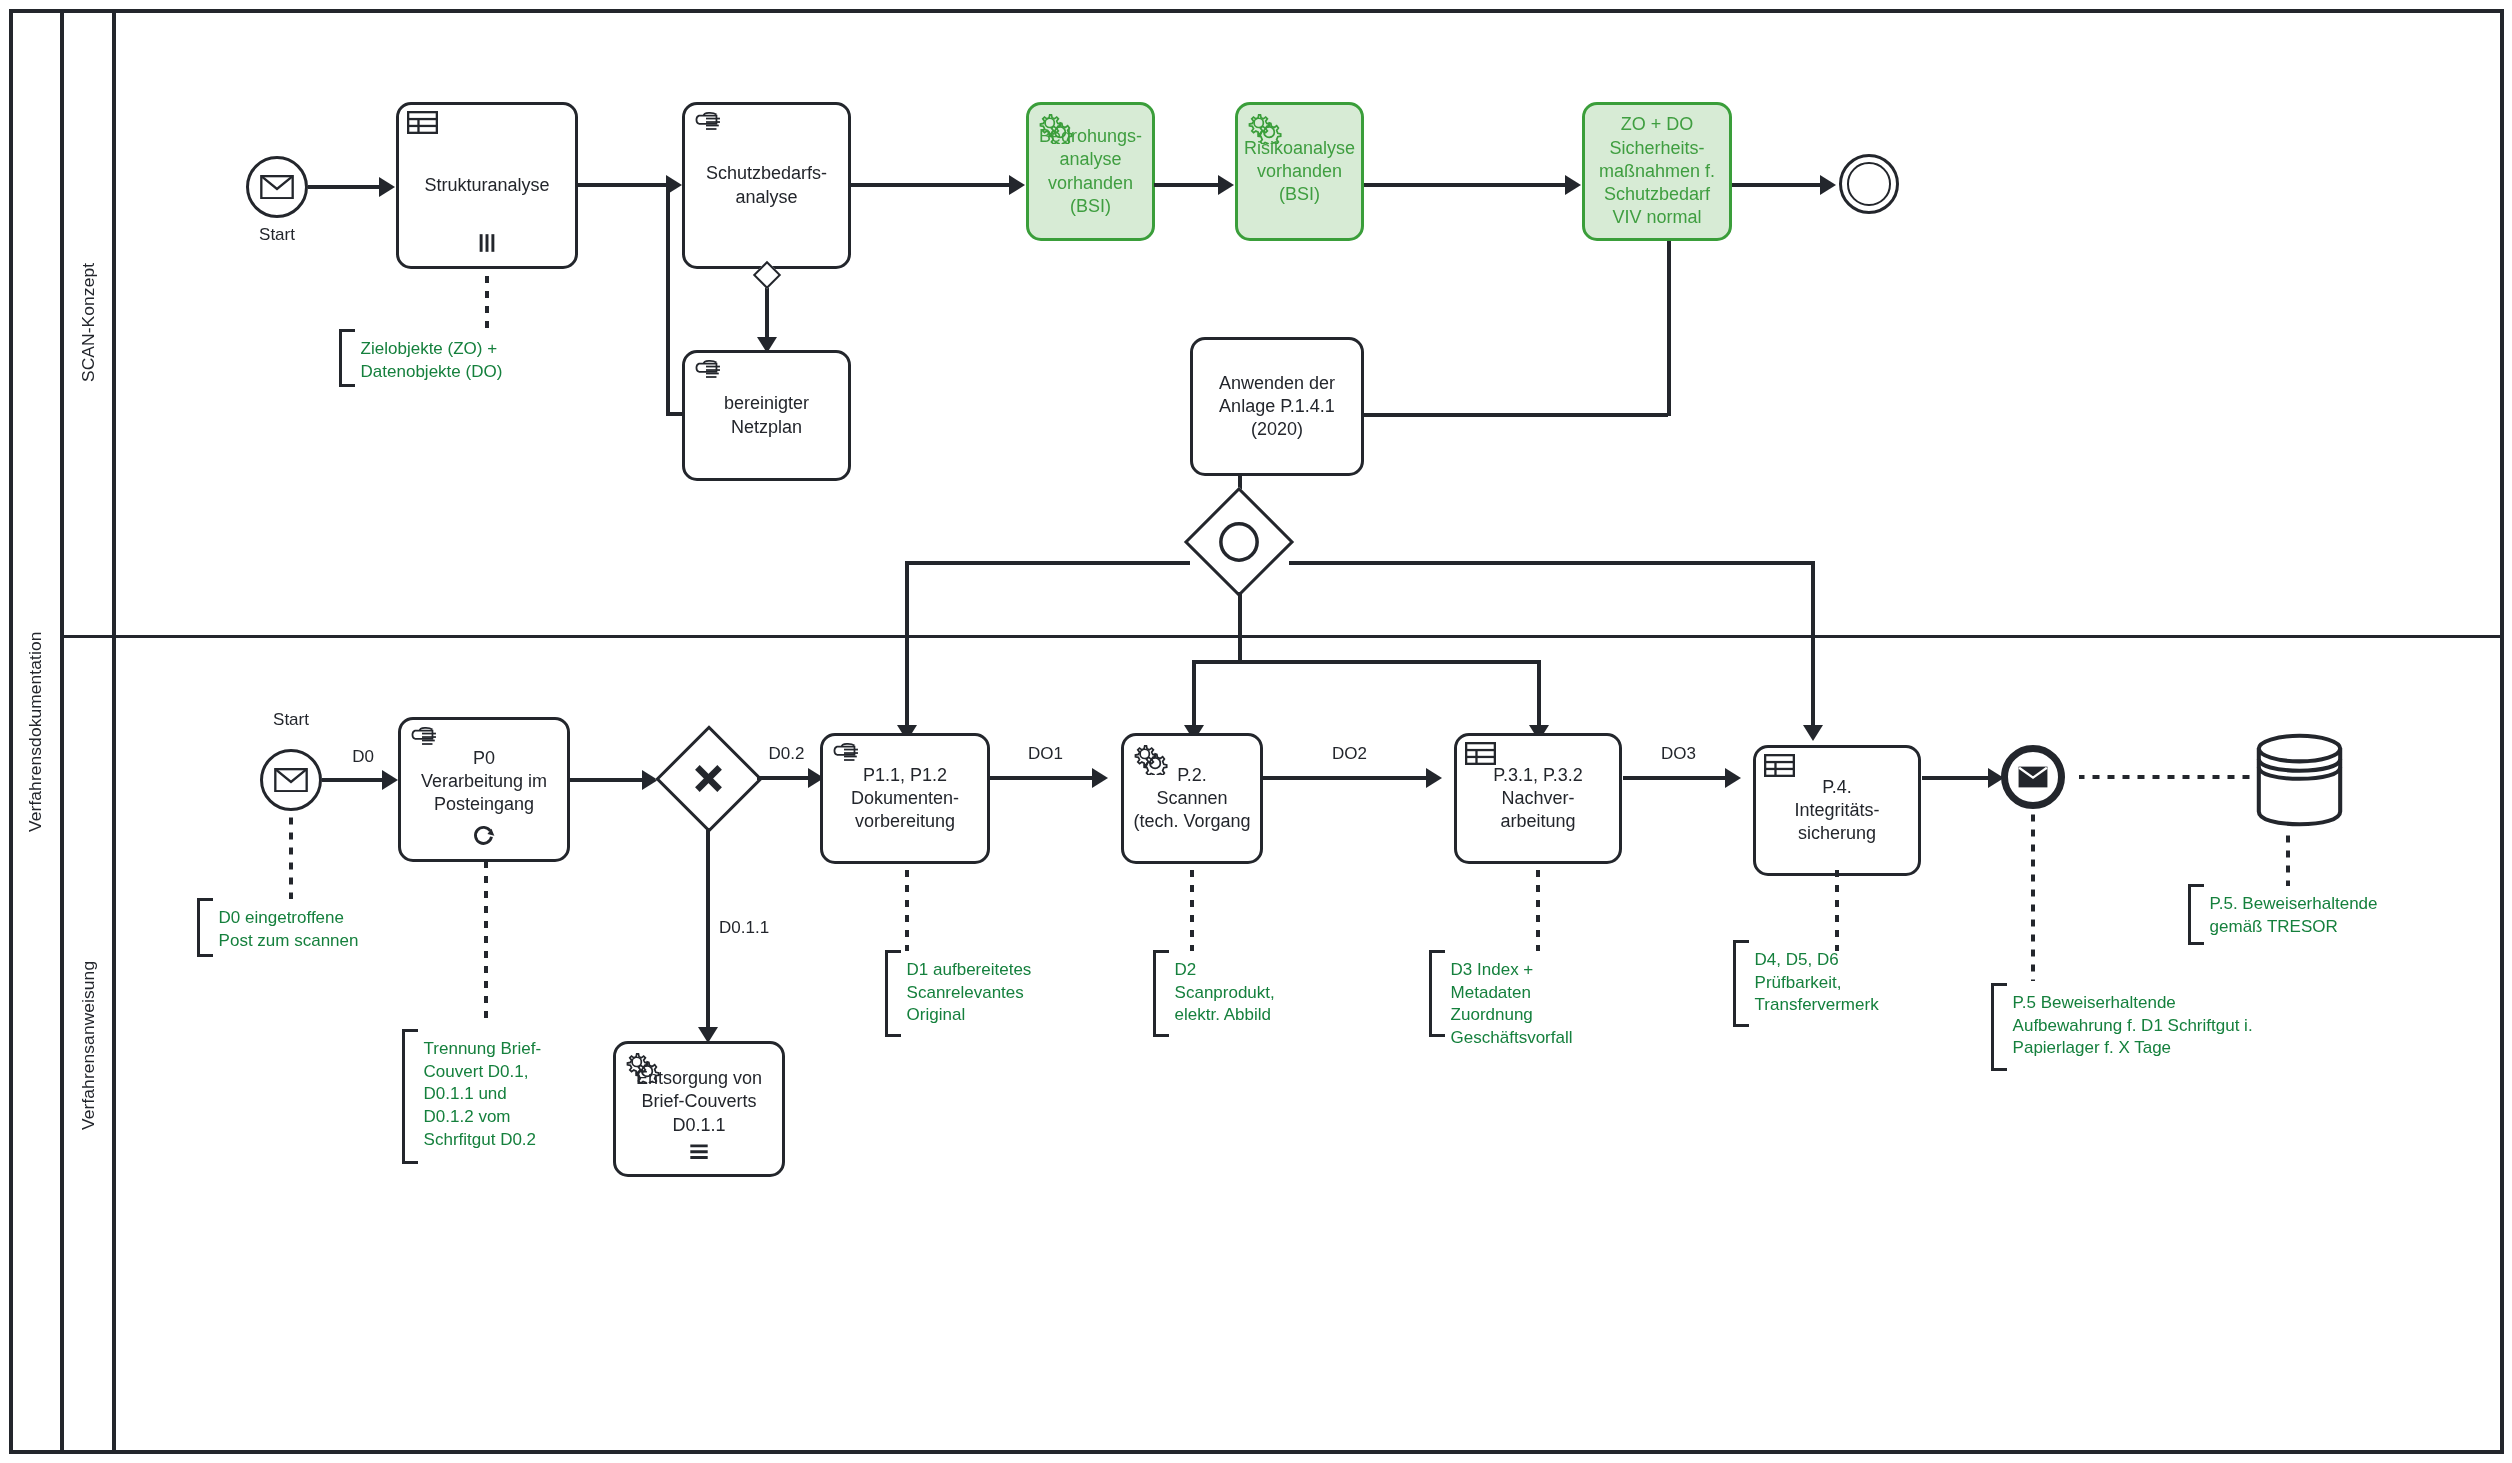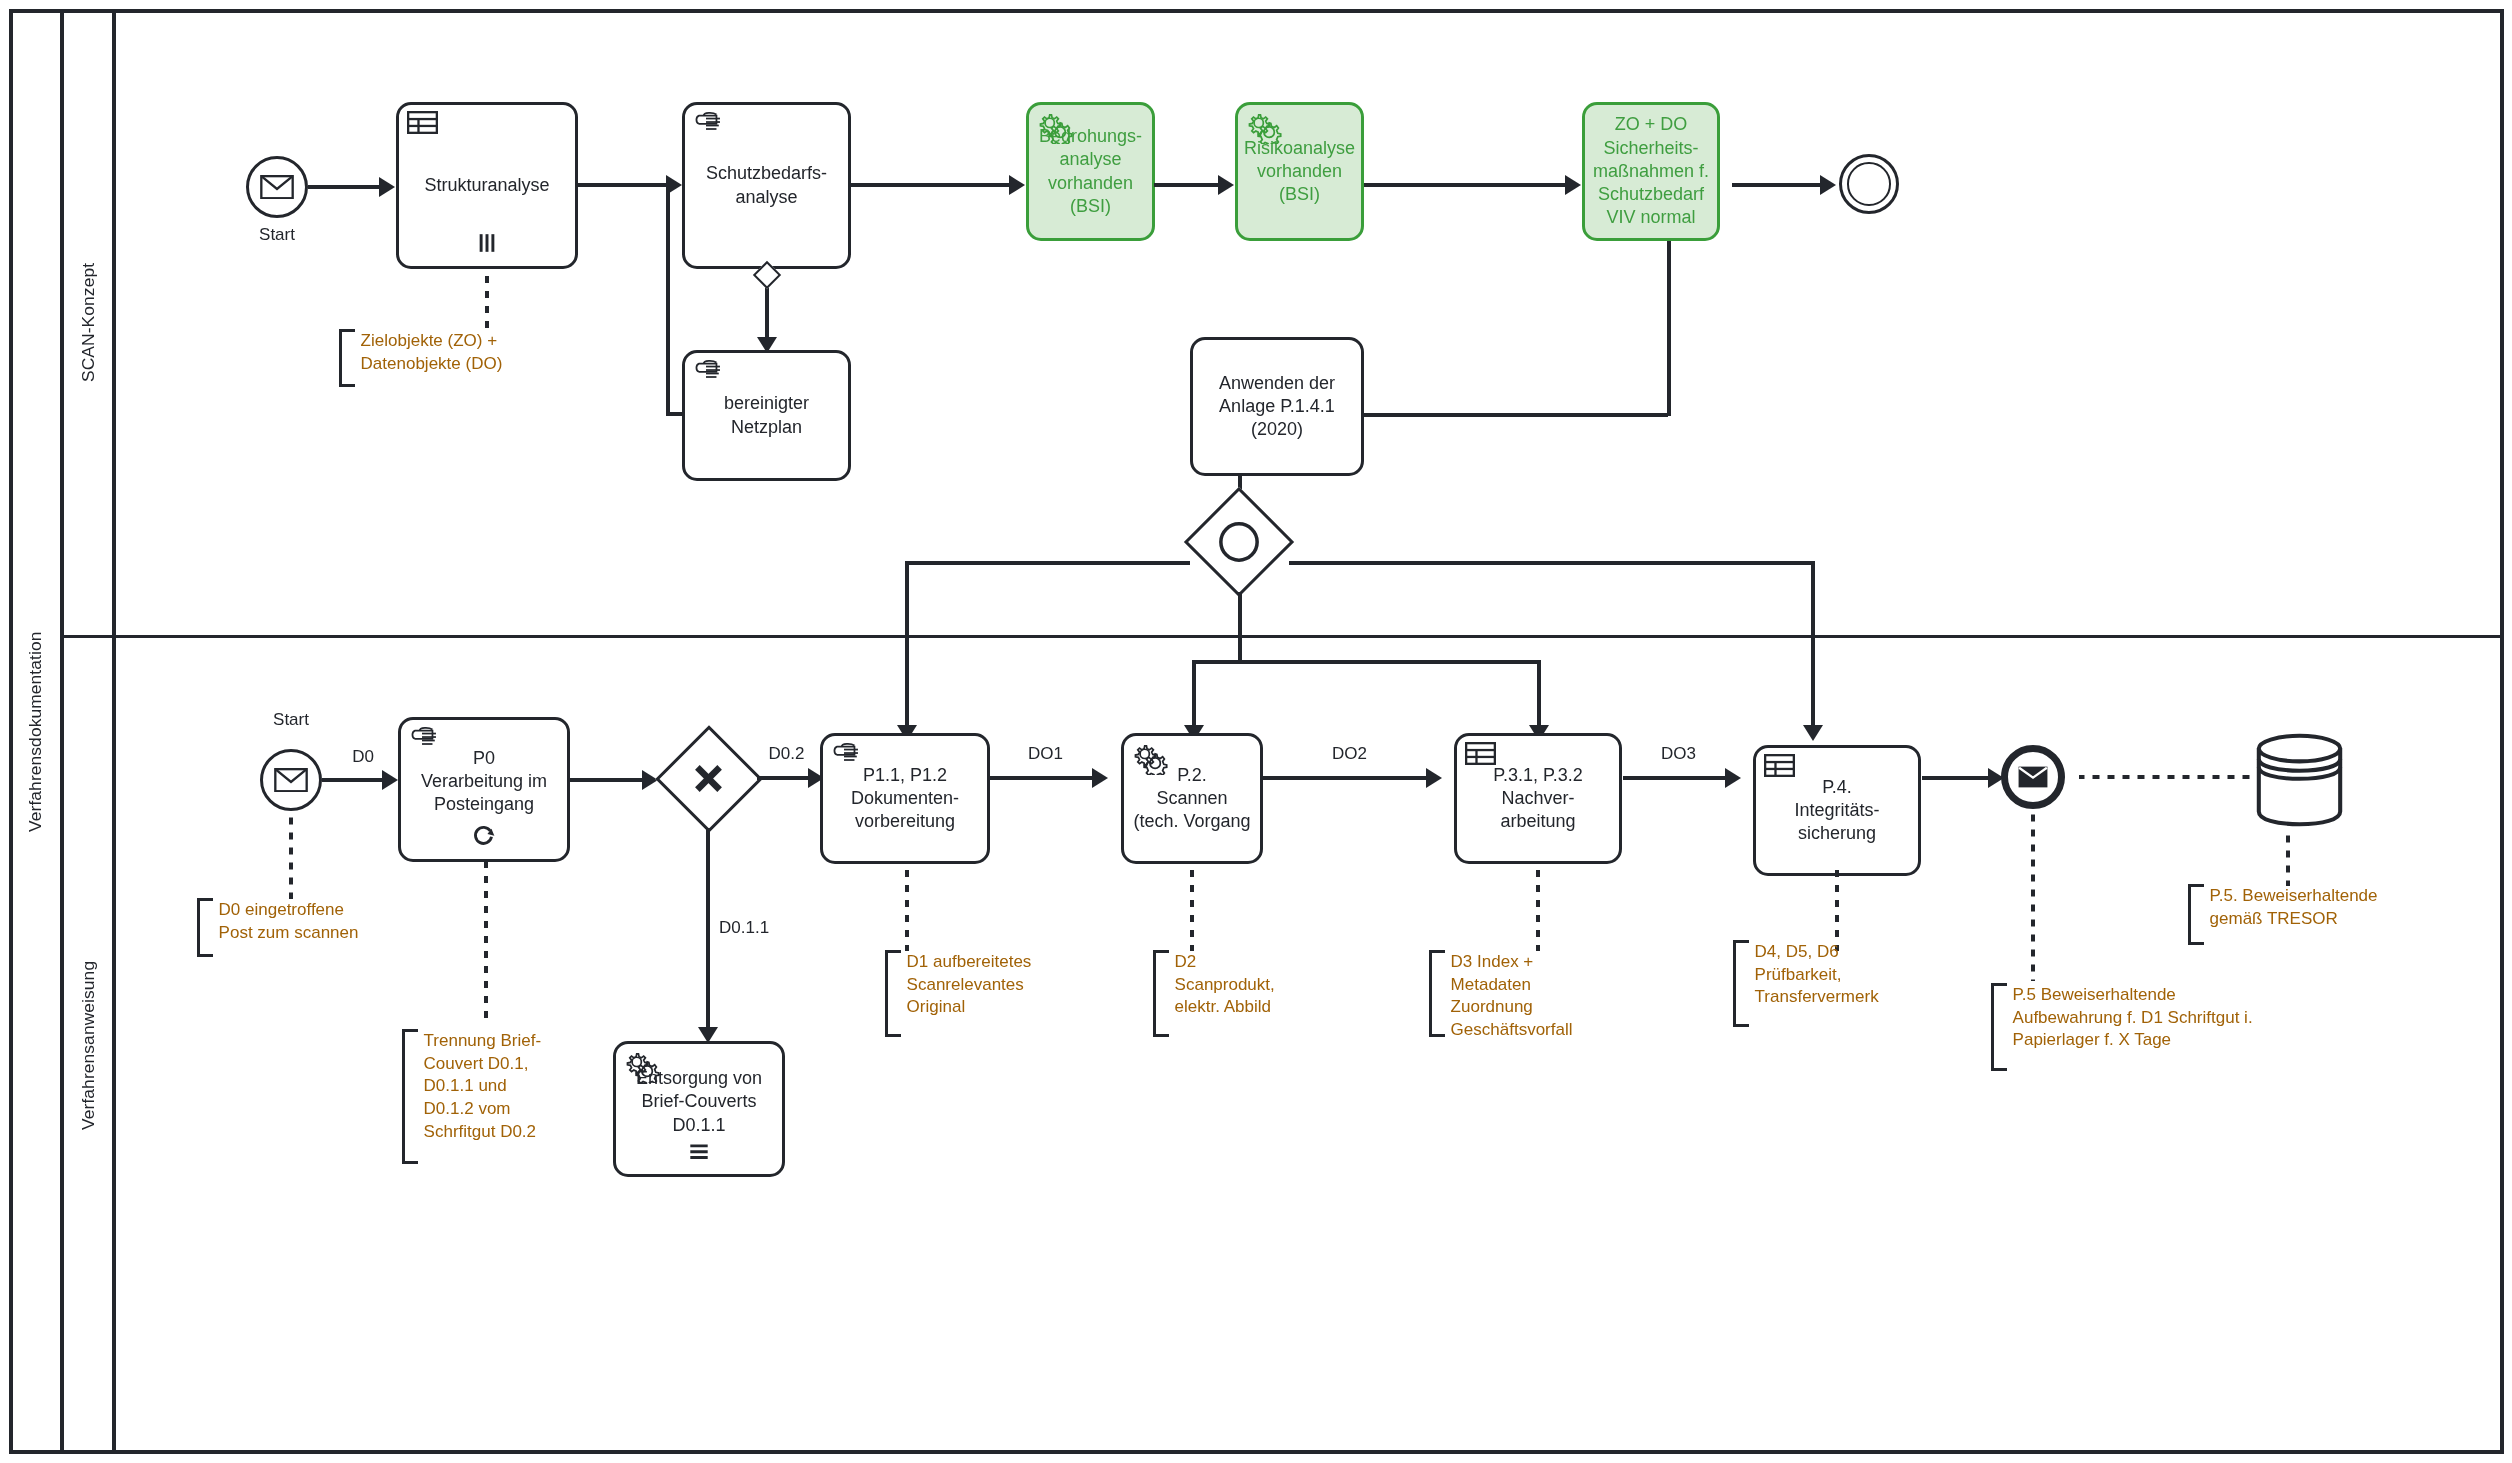--- a/index.html
+++ b/index.html
@@ -65,21 +65,21 @@
   .dot-v{position:absolute;width:3.5px;background-image:linear-gradient(#23262c 50%,rgba(255,255,255,0) 0%);
          background-position:left;background-size:3.5px 15px;background-repeat:repeat-y;}
   .dot-h{position:absolute;height:3.5px;background-image:linear-gradient(to right,#23262c 50%,rgba(255,255,255,0) 0%);
          background-position:top;background-size:15px 3.5px;background-repeat:repeat-x;}
 
   
   .anno{position:absolute;display:flex;align-items:flex-start;}
   .anno .bracket{
     width:12.8px;flex:0 0 12.8px;border-left:3.5px solid #23262c;border-top:3.5px solid #23262c;border-bottom:3.5px solid #23262c;
   }
-  .anno .txt{font-size:17px;line-height:1.33;color:#a16207;white-space:pre-line;padding-left:5.8px;padding-top:1.2px;}
+  .anno .txt{font-size:17px;line-height:1.33;color:#15803d;white-space:pre-line;padding-left:5.8px;padding-top:1.2px;margin-top:8px;}
 
   
   .datastore{position:absolute;}
 </style>
 </head>
 <body>
 
 <div id="stage">
 
   <div class="abs pool-outer" style="left:8.7px;top:8.7px;width:2495px;height:1445px;"></div>
@@ -198,21 +198,21 @@
       </svg>
     </span>
     <span class="lbl">Risikoanalyse
 vorhanden
 (BSI)</span>
   </div>
 
   <div class="ln h" style="left:1364px;top:183px;width:213px;"></div>
   <div class="arw r" style="left:1565px;top:175px;"></div>
 
-  <div class="abs task green" style="left:1582px;top:102px;width:138px;height:139px;">
+  <div class="abs task green" style="left:1582px;top:102px;width:150px;height:139px;">
     <span class="lbl">ZO + DO
 Sicherheits-
 maßnahmen f.
 Schutzbedarf
 VIV normal</span>
   </div>
 
   <div class="ln h" style="left:1732px;top:183px;width:100px;"></div>
   <div class="arw r" style="left:1820px;top:175px;"></div>
 

